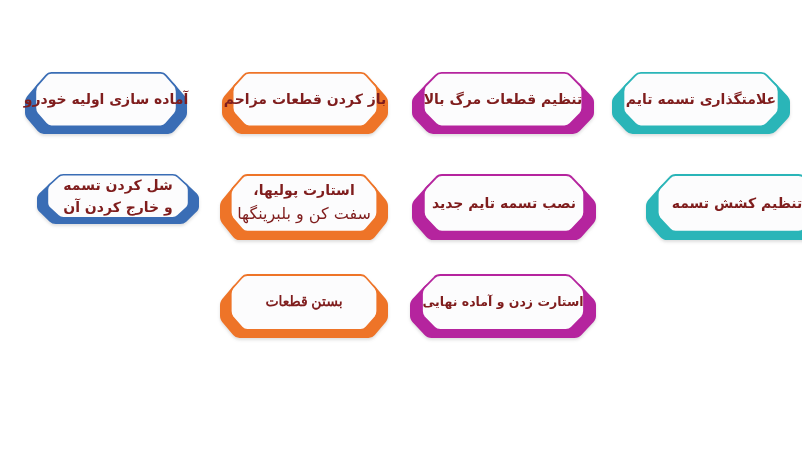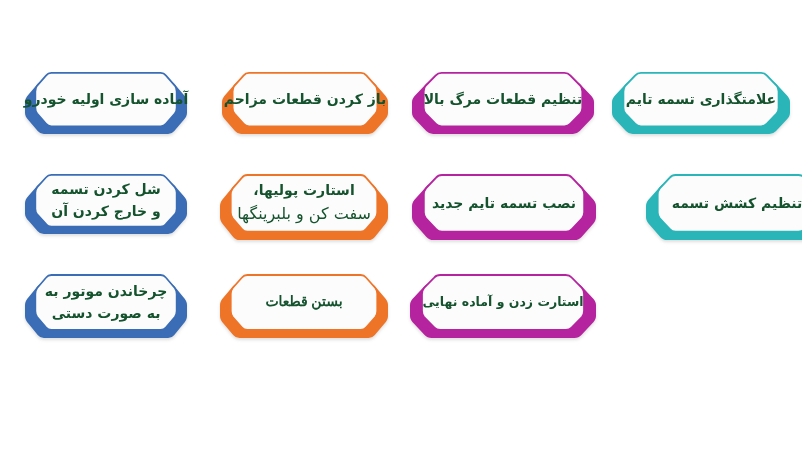--- a/index.html
+++ b/index.html
@@ -13,21 +13,21 @@
   .badge svg{
     position:absolute;inset:0;width:100%;height:100%;
     filter:drop-shadow(0 2px 1.5px rgba(70,70,70,0.18));
   }
   .badge .bg{fill:var(--c,#888);}
   .badge .fg{fill:#fcfcfd;stroke:var(--c,#888);stroke-width:1.8;stroke-linejoin:round;}
   .label{
     position:absolute;left:7%;right:7%;top:0;height:88%;
     display:flex;flex-direction:column;align-items:center;justify-content:center;
     direction:rtl;text-align:center;
-    color:#14532d;font-weight:bold;font-size:14px;line-height:1.6;
+    color:#7f1d1d;font-weight:bold;font-size:14px;line-height:1.6;
   }
   .label span{display:block;white-space:nowrap;}
   .line-small{font-size:16px;font-weight:400;}
   .label-small{font-size:12.5px;font-weight:600;}
 </style>
 </head>
 <body>
 
 <div class="diagram">
 
@@ -64,21 +64,21 @@
   <div class="badge" style="left: 612px; top: 72px; width: 178px; height: 62px; --c: #2ab5b8;">
     <svg viewBox="0 0 172 64" preserveAspectRatio="none">
       <path class="bg" d="M20 9 L152 9 Q156 9 158.5 12 L168 23 Q172 27 172 31 L172 42 Q172 46 168 50 L158.5 61 Q156 64 152 64 L20 64 Q16 64 13.5 61 L4 50 Q0 46 0 42 L0 31 Q0 27 4 23 L13.5 12 Q16 9 20 9 Z"></path>
       <path class="fg" d="M28 1 L144 1 Q147.5 1 149.5 3.5 L159 14 Q161 16.5 161 20 L161 37 Q161 40.5 159 43 L149.5 53.5 Q147.5 56 144 56 L28 56 Q24.5 56 22.5 53.5 L13 43 Q11 40.5 11 37 L11 20 Q11 16.5 13 14 L22.5 3.5 Q24.5 1 28 1 Z"></path>
     </svg>
     <div class="label">
       <span>علامتگذاری تسمه تایم</span>
     </div>
   </div>
 
-  <div class="badge" style="left: 25px; top: 174px; width: 162px; height: 60px; --c: #3a6db5;">
+  <div class="badge" style="left: 37px; top: 174px; width: 162px; height: 50px; --c: #3a6db5;">
     <svg viewBox="0 0 172 64" preserveAspectRatio="none">
       <path class="bg" d="M20 9 L152 9 Q156 9 158.5 12 L168 23 Q172 27 172 31 L172 42 Q172 46 168 50 L158.5 61 Q156 64 152 64 L20 64 Q16 64 13.5 61 L4 50 Q0 46 0 42 L0 31 Q0 27 4 23 L13.5 12 Q16 9 20 9 Z"></path>
       <path class="fg" d="M28 1 L144 1 Q147.5 1 149.5 3.5 L159 14 Q161 16.5 161 20 L161 37 Q161 40.5 159 43 L149.5 53.5 Q147.5 56 144 56 L28 56 Q24.5 56 22.5 53.5 L13 43 Q11 40.5 11 37 L11 20 Q11 16.5 13 14 L22.5 3.5 Q24.5 1 28 1 Z"></path>
     </svg>
     <div class="label">
       <span>شل کردن تسمه</span>
       <span>و خارج کردن آن</span>
     </div>
   </div>
 
@@ -106,30 +106,20 @@
   <div class="badge" style="left: 646px; top: 174px; width: 182px; height: 66px; --c: #2ab5b8;">
     <svg viewBox="0 0 172 64" preserveAspectRatio="none">
       <path class="bg" d="M20 9 L152 9 Q156 9 158.5 12 L168 23 Q172 27 172 31 L172 42 Q172 46 168 50 L158.5 61 Q156 64 152 64 L20 64 Q16 64 13.5 61 L4 50 Q0 46 0 42 L0 31 Q0 27 4 23 L13.5 12 Q16 9 20 9 Z"></path>
       <path class="fg" d="M28 1 L144 1 Q147.5 1 149.5 3.5 L159 14 Q161 16.5 161 20 L161 37 Q161 40.5 159 43 L149.5 53.5 Q147.5 56 144 56 L28 56 Q24.5 56 22.5 53.5 L13 43 Q11 40.5 11 37 L11 20 Q11 16.5 13 14 L22.5 3.5 Q24.5 1 28 1 Z"></path>
     </svg>
     <div class="label">
       <span>تنظیم کشش تسمه</span>
     </div>
   </div>
 
-  <div class="badge" style="left: 25px; top: 274px; width: 162px; height: 64px; --c: #3a6db5;">
-    <svg viewBox="0 0 172 64" preserveAspectRatio="none">
-      <path class="bg" d="M20 9 L152 9 Q156 9 158.5 12 L168 23 Q172 27 172 31 L172 42 Q172 46 168 50 L158.5 61 Q156 64 152 64 L20 64 Q16 64 13.5 61 L4 50 Q0 46 0 42 L0 31 Q0 27 4 23 L13.5 12 Q16 9 20 9 Z"></path>
-      <path class="fg" d="M28 1 L144 1 Q147.5 1 149.5 3.5 L159 14 Q161 16.5 161 20 L161 37 Q161 40.5 159 43 L149.5 53.5 Q147.5 56 144 56 L28 56 Q24.5 56 22.5 53.5 L13 43 Q11 40.5 11 37 L11 20 Q11 16.5 13 14 L22.5 3.5 Q24.5 1 28 1 Z"></path>
-    </svg>
-    <div class="label">
-      <span>چرخاندن موتور به</span>
-      <span>به صورت دستی</span>
-    </div>
-  </div>
 
   <div class="badge" style="left: 220px; top: 274px; width: 168px; height: 64px; font-family: Liberation Serif, serif; --c: #ee7428;">
     <svg viewBox="0 0 172 64" preserveAspectRatio="none">
       <path class="bg" d="M20 9 L152 9 Q156 9 158.5 12 L168 23 Q172 27 172 31 L172 42 Q172 46 168 50 L158.5 61 Q156 64 152 64 L20 64 Q16 64 13.5 61 L4 50 Q0 46 0 42 L0 31 Q0 27 4 23 L13.5 12 Q16 9 20 9 Z"></path>
       <path class="fg" d="M28 1 L144 1 Q147.5 1 149.5 3.5 L159 14 Q161 16.5 161 20 L161 37 Q161 40.5 159 43 L149.5 53.5 Q147.5 56 144 56 L28 56 Q24.5 56 22.5 53.5 L13 43 Q11 40.5 11 37 L11 20 Q11 16.5 13 14 L22.5 3.5 Q24.5 1 28 1 Z"></path>
     </svg>
     <div class="label">
       <span>بستن قطعات</span>
     </div>
   </div>

